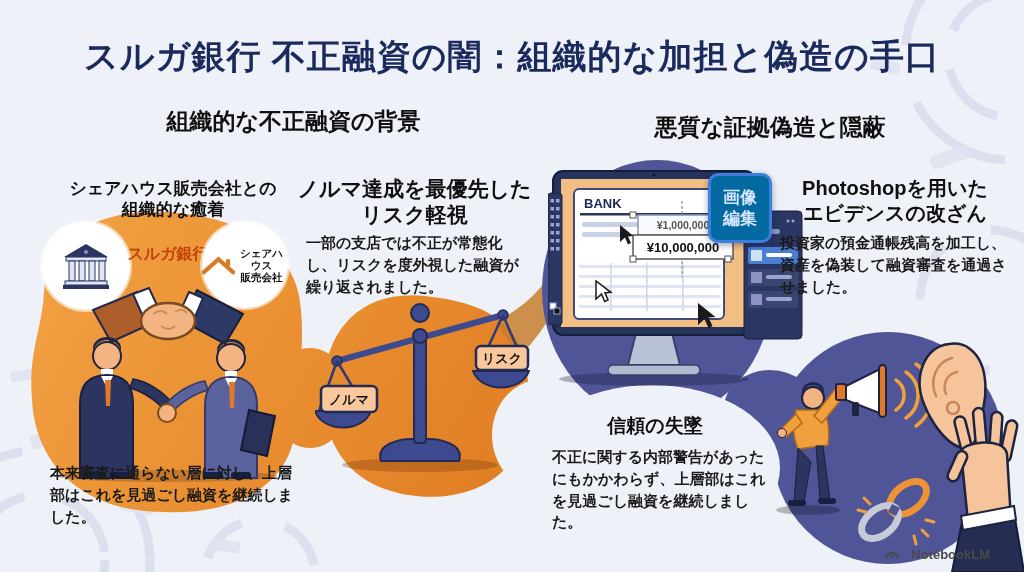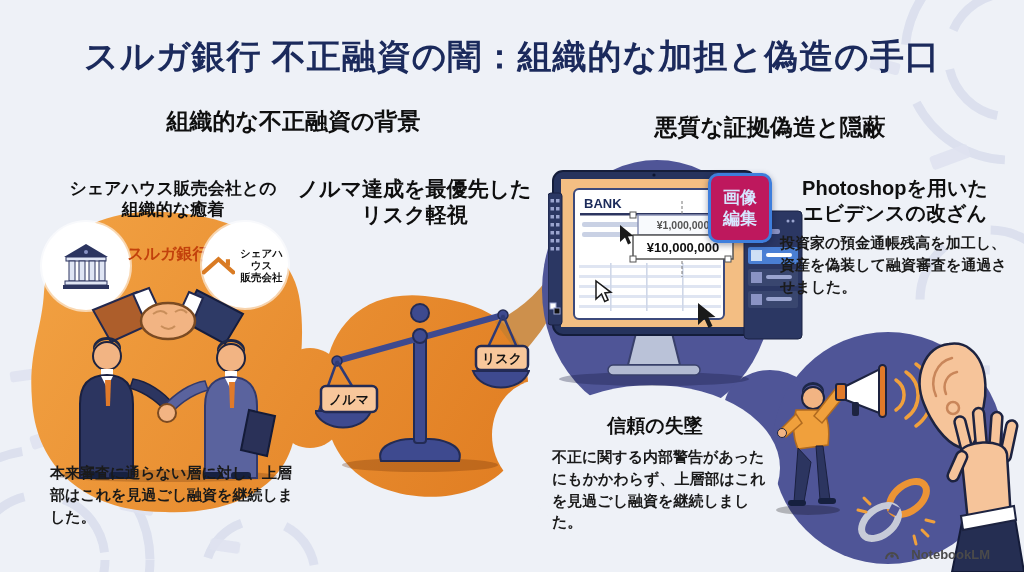--- a/index.html
+++ b/index.html
@@ -6,21 +6,21 @@
   body{font-family:"Liberation Sans","DejaVu Sans",sans-serif;background:#e8ebf3;}
   #canvas{position:relative;width:1024px;height:572px;background:#eef1f7;overflow:hidden;}
   .abs{position:absolute;}
   .title{width:1024px;top:34px;left:0;text-align:center;font-size:34px;font-weight:800;color:#1b2a5c;letter-spacing:1px;}
   .sec-head{font-size:23px;font-weight:800;color:#0f0f0f;text-align:center;}
   .blk-head{font-weight:800;color:#0f0f0f;text-align:center;line-height:1.25;}
   .body-txt{font-size:15px;font-weight:600;color:#1a1a1a;line-height:1.45;}
   .circle{background:#fff;border-radius:50%;box-shadow:0 0 0 2px rgba(255,255,255,.6);display:flex;flex-direction:row;align-items:center;justify-content:center;}
   .circ-label{font-size:10.5px;font-weight:800;color:#0f0f0f;line-height:1.15;text-align:center;}
   .bank-label{font-size:16px;font-weight:800;color:#c2410c;text-align:center;}
-  .badge{background:#be185d;border:3px solid #3e7edc;border-radius:10px;color:#d7e6ff;
+  .badge{background:#0369a1;border:3px solid #3e7edc;border-radius:10px;color:#d7e6ff;
          font-size:17px;font-weight:800;text-align:center;line-height:1.25;
          display:flex;flex-direction:column;justify-content:center;box-shadow:0 2px 6px rgba(10,20,60,.4);}
   .footer{display:flex;align-items:center;gap:11px;font-size:13px;font-weight:600;color:#4a4a4a;}
 </style>
 </head>
 <body>
 
 <div id="canvas">
 
   <svg class="abs" width="1024" height="572" style="left:0;top:0;">
@@ -140,20 +140,21 @@
     </g>
     <circle cx="132" cy="131" r="9" fill="#f2b483" stroke="#7a4a22" stroke-width="2"></circle>
   </svg>
 
   <div class="abs body-txt" style="left:50px;top:462px;width:250px;">本来審査に通らない層に対し、上層部はこれを見過ごし融資を継続しました。</div>
 
   <div class="abs blk-head" style="left:292px;top:176px;width:245px;font-size:21px;">
     <span>ノルマ達成を最優先した</span><br>
     <span>リスク軽視</span>
   </div>
+  <div class="abs body-txt" style="left:306px;top:232px;width:222px;">一部の支店では不正が常態化し、リスクを度外視した融資が繰り返されました。</div>
 
   <svg class="abs" width="215" height="180" viewBox="0 0 215 180" style="left:315px;top:293px;">
     <ellipse cx="105" cy="172" rx="78" ry="7" fill="rgba(110,50,10,.3)"></ellipse>
     <path d="M66,168 L144,168 C150,150 122,146 114,146 L96,146 C88,146 60,150 66,168 Z" fill="#3e4a8f" stroke="#232b54" stroke-width="2"></path>
     <rect x="99" y="40" width="12" height="110" rx="3" fill="#3e4a8f" stroke="#232b54" stroke-width="2"></rect>
     <circle cx="105" cy="20" r="9" fill="#3e4a8f" stroke="#232b54" stroke-width="2"></circle>
     <line x1="22" y1="68" x2="188" y2="22" stroke="#3e4a8f" stroke-width="6" stroke-linecap="round"></line>
     <circle cx="105" cy="43" r="7" fill="#3e4a8f" stroke="#232b54" stroke-width="2"></circle>
     <circle cx="22" cy="68" r="5" fill="#3e4a8f" stroke="#232b54" stroke-width="1.5"></circle>
     <circle cx="188" cy="22" r="5" fill="#3e4a8f" stroke="#232b54" stroke-width="1.5"></circle>

